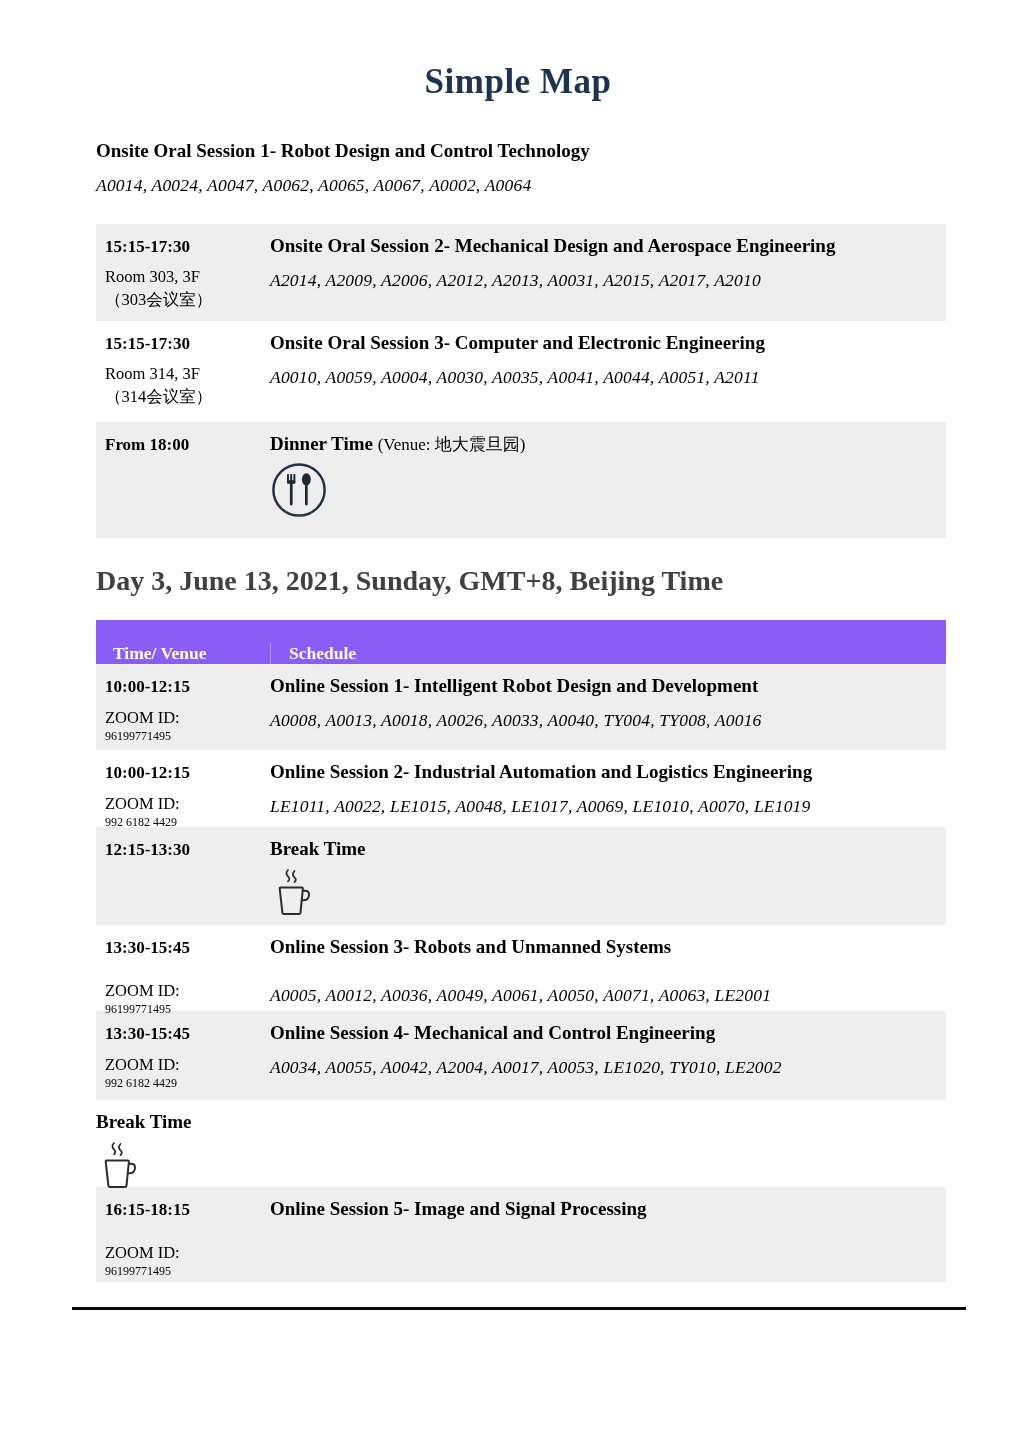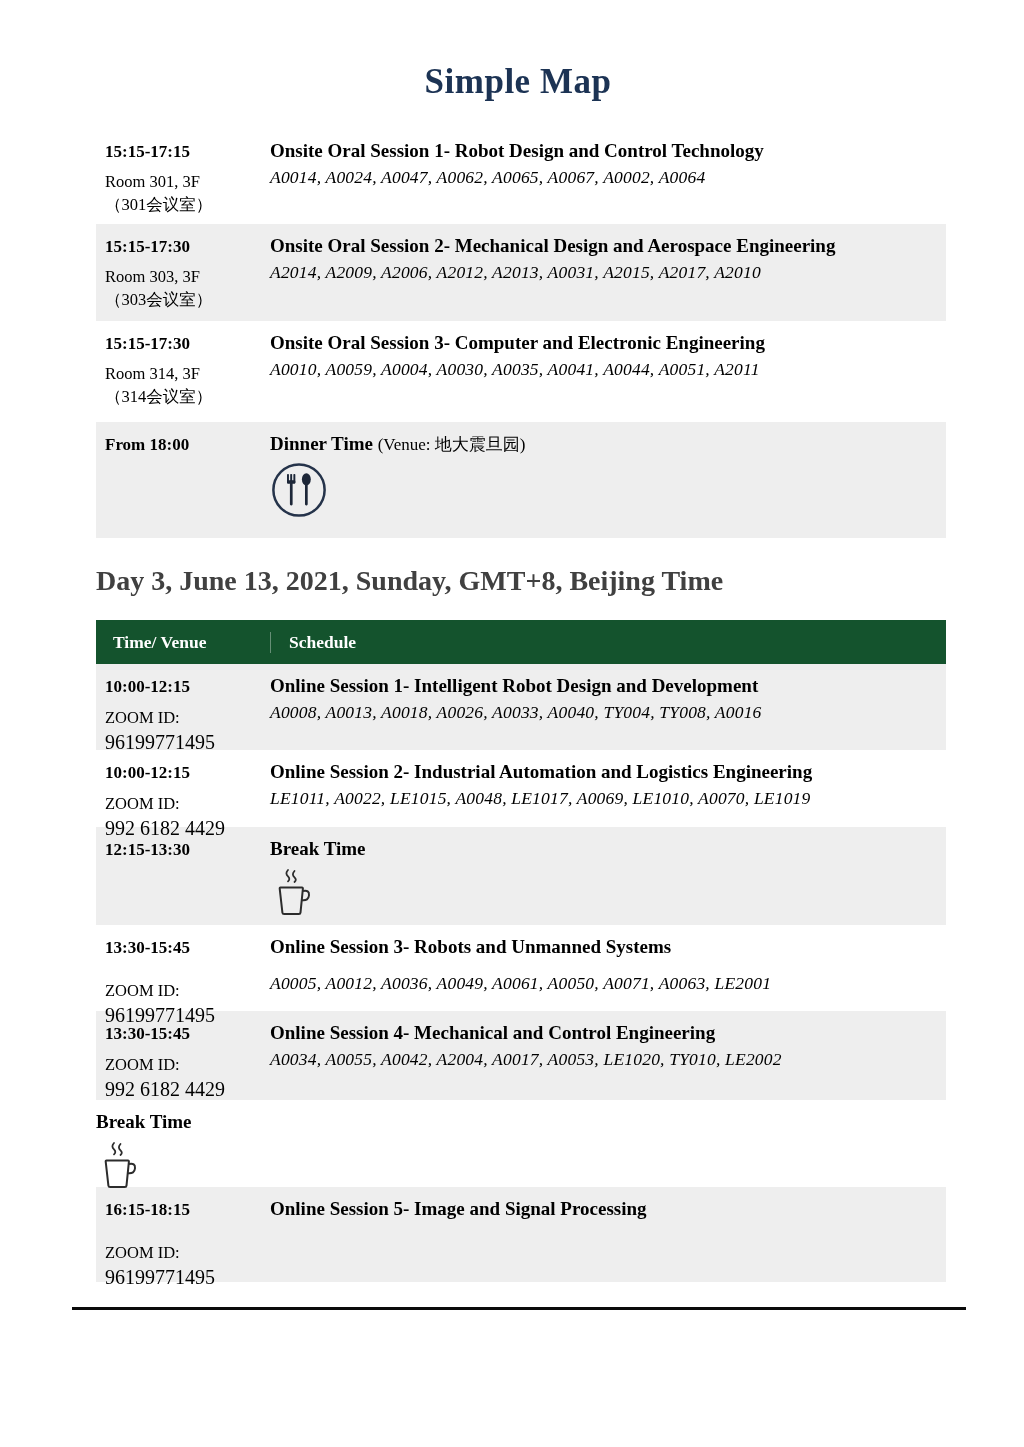--- a/index.html
+++ b/index.html
@@ -26,34 +26,34 @@
   .row.stripe { background:#eeeeee; }
   .cell-time {
     width:174px; box-sizing:border-box;
     padding:12px 6px 0 9px; flex:0 0 auto;
   }
   .cell-sched { flex:1; padding:10px 12px 0 0; }
   .t-time { font-weight:bold; font-size:17px; line-height:1.25; }
   .t-venue { font-size:16.5px; line-height:1.4; margin-top:8px; }
   .t-venue2 { font-size:16.5px; line-height:1.4; }
   .t-zoomlbl { font-size:16.5px; line-height:1.3; margin-top:10px; }
-  .t-zoomid { font-size:20px; line-height:1.3; }
+  .t-zoomid { font-size:12px; line-height:1.3; }
   .s-title { font-weight:bold; font-size:19px; line-height:1.25; }
-  .s-codes { font-style:italic; font-size:17.5px; margin-top:4px; letter-spacing:0.2px; }
+  .s-codes { font-style:italic; font-size:17.5px; margin-top:12px; letter-spacing:0.2px; }
   .venue-note { font-weight:normal; font-size:17px; }
   .day-heading {
     margin:27px 0 0 96px;
     font-size:28px; font-weight:bold;
     color:#404040;
   }
   .d3-header {
     display:flex; height:44px;
-    background:#14532d; color:#ffffff;
+    background:#8b5cf6; color:#ffffff;
     font-weight:bold; font-size:17.5px;
-    align-items:center;
+    align-items:flex-end;
   }
   .d3-header .c1 {
     width:174px; box-sizing:border-box;
     padding-left:17px; display:flex; align-items:center;
   }
   .d3-header .c2 {
     flex:1; padding-left:18px;
     border-left:1px solid rgba(255,255,255,0.35);
     display:flex; align-items:center;
   }
@@ -65,25 +65,20 @@
   }
 </style>
 </head>
 <body>
 
 <h1 class="page-title">Simple Map</h1>
 
 <div class="sm-table">
 
   <div class="row" style="height:95px">
-    <div class="cell-time">
-      <div class="t-time">15:15-17:15</div>
-      <div class="t-venue">Room 301, 3F</div>
-      <div class="t-venue2">（301会议室）</div>
-    </div>
     <div class="cell-sched">
       <div class="s-title">Onsite Oral Session 1- Robot Design and Control Technology</div>
       <div class="s-codes">A0014, A0024, A0047, A0062, A0065, A0067, A0002, A0064</div>
     </div>
   </div>
 
   <div class="row stripe" style="height:97px">
     <div class="cell-time">
       <div class="t-time">15:15-17:30</div>
       <div class="t-venue">Room 303, 3F</div>
@@ -183,21 +178,21 @@
   </div>
 
   <div class="row" style="height:86px">
     <div class="cell-time">
       <div class="t-time">13:30-15:45</div>
       <div class="t-zoomlbl" style="margin-top:22px">ZOOM ID:</div>
       <div class="t-zoomid">96199771495</div>
     </div>
     <div class="cell-sched">
       <div class="s-title">Online Session 3- Robots and Unmanned Systems</div>
-      <div class="s-codes" style="margin-top:14px">A0005, A0012, A0036, A0049, A0061, A0050, A0071, A0063, LE2001</div>
+      <div class="s-codes" style="margin-top:26px">A0005, A0012, A0036, A0049, A0061, A0050, A0071, A0063, LE2001</div>
     </div>
   </div>
 
   <div class="row stripe" style="height:89px">
     <div class="cell-time">
       <div class="t-time">13:30-15:45</div>
       <div class="t-zoomlbl">ZOOM ID:</div>
       <div class="t-zoomid">992 6182 4429</div>
     </div>
     <div class="cell-sched">

